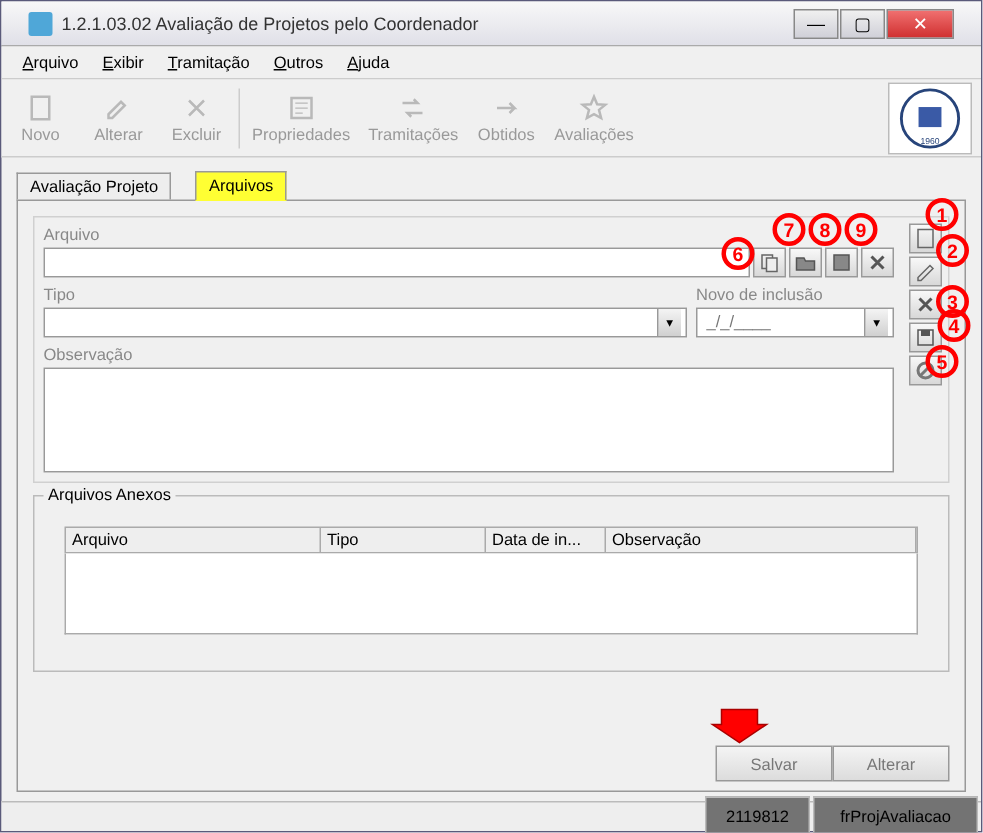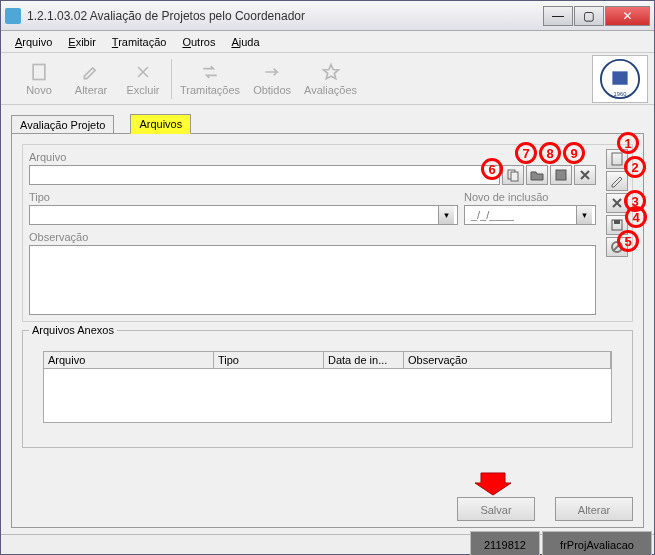--- a/index.html
+++ b/index.html
@@ -17,21 +17,21 @@
     height: 555px;
     background: #f0f0f0;
     border: 1px solid #5a5a7a;
     position: relative;
   }
   .titlebar {
     height: 30px;
     background: linear-gradient(#f8f8f8, #e0e0e8);
     display: flex;
     align-items: center;
-    padding: 0 4px;
+    padding: 0 18px;
     border-bottom: 1px solid #aaa;
   }
   .titlebar .appicon {
     width: 16px; height: 16px;
     background: #4fa7d8;
     border-radius: 2px;
     margin-right: 6px;
   }
   .titlebar .title { flex: 1; color: #333; font-size: 12px; }
   .titlebar .winbtns { display: flex; gap: 1px; }
@@ -55,21 +55,21 @@
     gap: 4px;
     background: #f0f0f0;
     border-bottom: 1px solid #ccc;
   }
   .menubar span { padding: 2px 6px; }
   .menubar span:first-letter { text-decoration: underline; }
   .toolbar {
     height: 52px;
     display: flex;
     align-items: center;
-    padding: 2px 12px;
+    padding: 2px 0;
     background: #f0f0f0;
     border-bottom: 1px solid #ccc;
     position: relative;
   }
   .tbtn {
     display: flex;
     flex-direction: column;
     align-items: center;
     justify-content: center;
     padding: 2px 6px;
@@ -163,21 +163,21 @@
     border: 1px solid #bbb;
     padding: 20px;
     height: 118px;
     background: #f0f0f0;
     position: relative;
   }
   .group .glabel { position:absolute; top:-7px; left:6px; background:#f0f0f0; padding:0 3px; font-size:11px;}
   .gridhead { display:flex; border:1px solid #aaa; background:#eee; height:18px;}
   .gridhead div { border-right:1px solid #aaa; padding:2px 4px; overflow:hidden; white-space:nowrap;}
   .gridbody { background:#fff; border:1px solid #aaa; border-top:none; height: calc(100% - 22px);}
-  .btnbar { position:absolute; bottom:6px; right:10px; display:flex; gap:20px; }
+  .btnbar { position:absolute; bottom:6px; right:10px; display:flex; gap:0; }
   .btn {
     width: 78px; height: 24px;
     border: 1px solid #999;
     background: linear-gradient(#f4f4f4,#dcdcdc);
     display:flex; align-items:center; justify-content:center;
     color: #777;
     padding-top:1px;
   }
   .statusbar {
     position:absolute; bottom:0; left:0; right:0;
@@ -229,20 +229,27 @@
         </svg>
       <span>Alterar</span>
     </div>
     <div class="tbtn">
       <svg class="ticon" viewBox="0 0 24 24">
           <path d="M6 6l12 12M18 6L6 18" stroke="#777" stroke-width="2"></path>
         </svg>
       <span>Excluir</span>
     </div>
     <div class="tsep"></div>
+    <div class="tbtn">
+      <svg class="ticon" viewBox="0 0 24 24">
+          <rect x="4" y="4" width="16" height="16" fill="none" stroke="#777" stroke-width="2"></rect>
+          <path d="M7 8h10M7 12h10M7 16h6" stroke="#777"></path>
+        </svg>
+      <span>Propriedades</span>
+    </div>
     <div class="tbtn">
       <svg class="ticon" viewBox="0 0 24 24">
           <path d="M4 8h12l-3-3M20 16H8l3 3" stroke="#777" stroke-width="2" fill="none"></path>
         </svg>
       <span>Tramitações</span>
     </div>
     <div class="tbtn">
       <svg class="ticon" viewBox="0 0 24 24">
           <path d="M4 12h14l-4-4M18 12l-4 4" stroke="#777" stroke-width="2" fill="none"></path>
         </svg>

